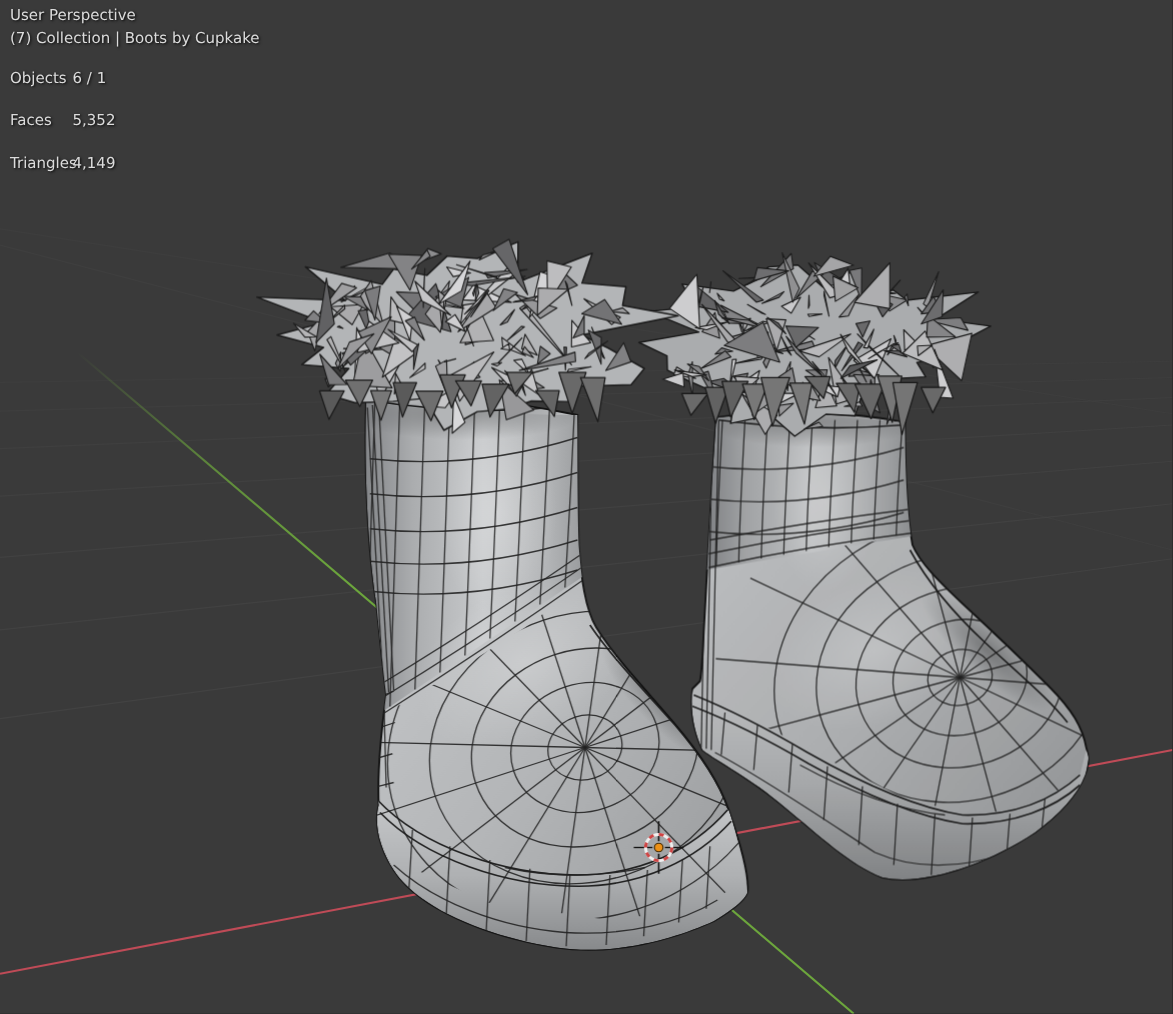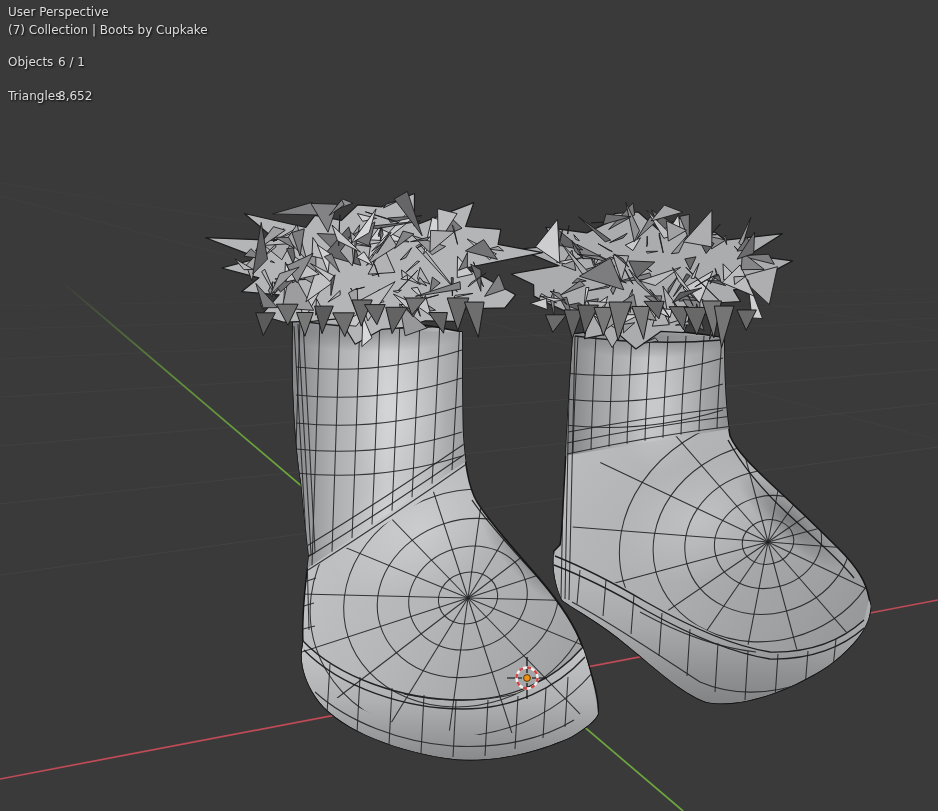--- a/index.html
+++ b/index.html
@@ -523,18 +523,22 @@
 
   <div class="overlay">
     <div class="vp-line">User Perspective</div>
     <div class="vp-line">(7) Collection | Boots by Cupkake</div>
     <div class="stats">
       <div class="stat-row">
         <span class="stat-label">Objects</span>
         <span class="stat-value">6 / 1</span>
       </div>
       <div class="stat-row">
+        <span class="stat-label">Faces</span>
+        <span class="stat-value">5,352</span>
+      </div>
+      <div class="stat-row">
         <span class="stat-label">Triangles</span>
-        <span class="stat-value">8,652</span>
+        <span class="stat-value">4,149</span>
       </div>
     </div>
   </div>
 </div>
 
 </body></html>

